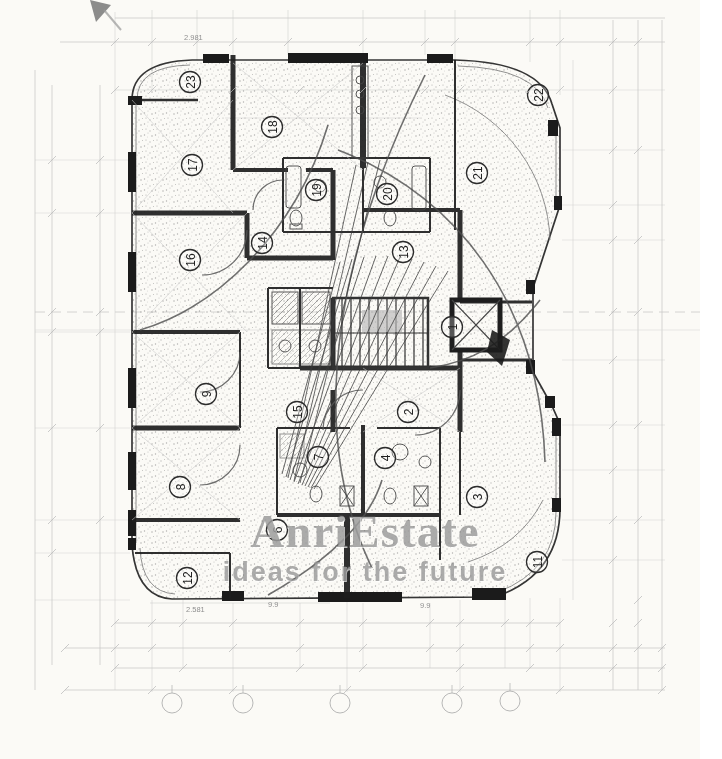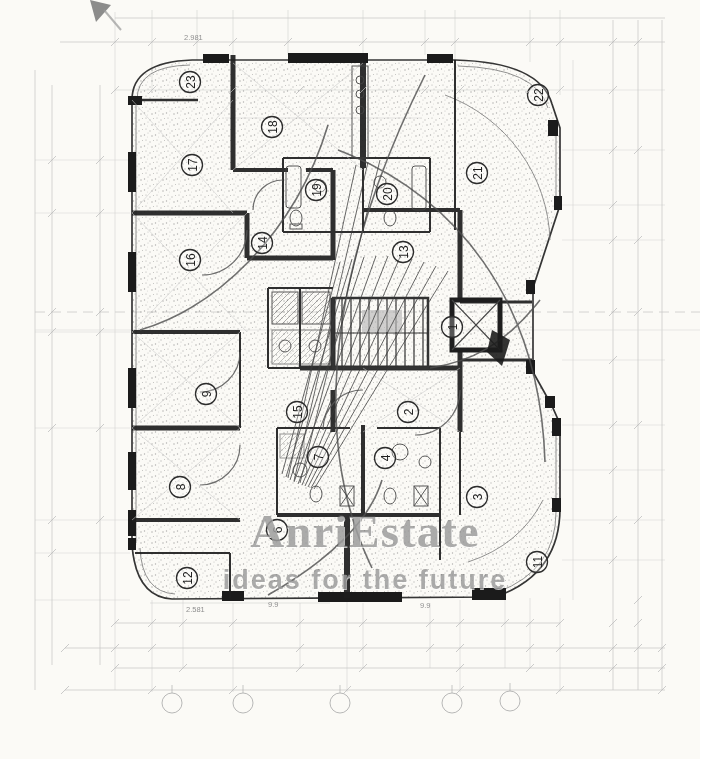--- a/index.html
+++ b/index.html
@@ -16,21 +16,21 @@
     position:absolute;left:150px;top:508px;width:430px;
     text-align:center;pointer-events:none;
     color:rgba(88,88,88,.5);
   }
   .wm-brand{
     font-size:47px;font-weight:bold;letter-spacing:1px;line-height:1.0;
     text-shadow:0.6px 0.6px 0 rgba(255,255,255,.7);
     font-family:Liberation Serif, serif;
   }
   .wm-tagline{
-    font-size:27px;font-weight:bold;letter-spacing:2px;margin-top:10px;
+    font-size:27px;font-weight:bold;letter-spacing:2px;margin-top:2px;
     text-shadow:0.6px 0.6px 0 rgba(255,255,255,.7);
   }
 </style>
 </head>
 <body>
 
 <div class="page">
 
 <svg id="plan-svg" width="722" height="759" viewBox="0 0 722 759" xmlns="http://www.w3.org/2000/svg">
   <defs>

